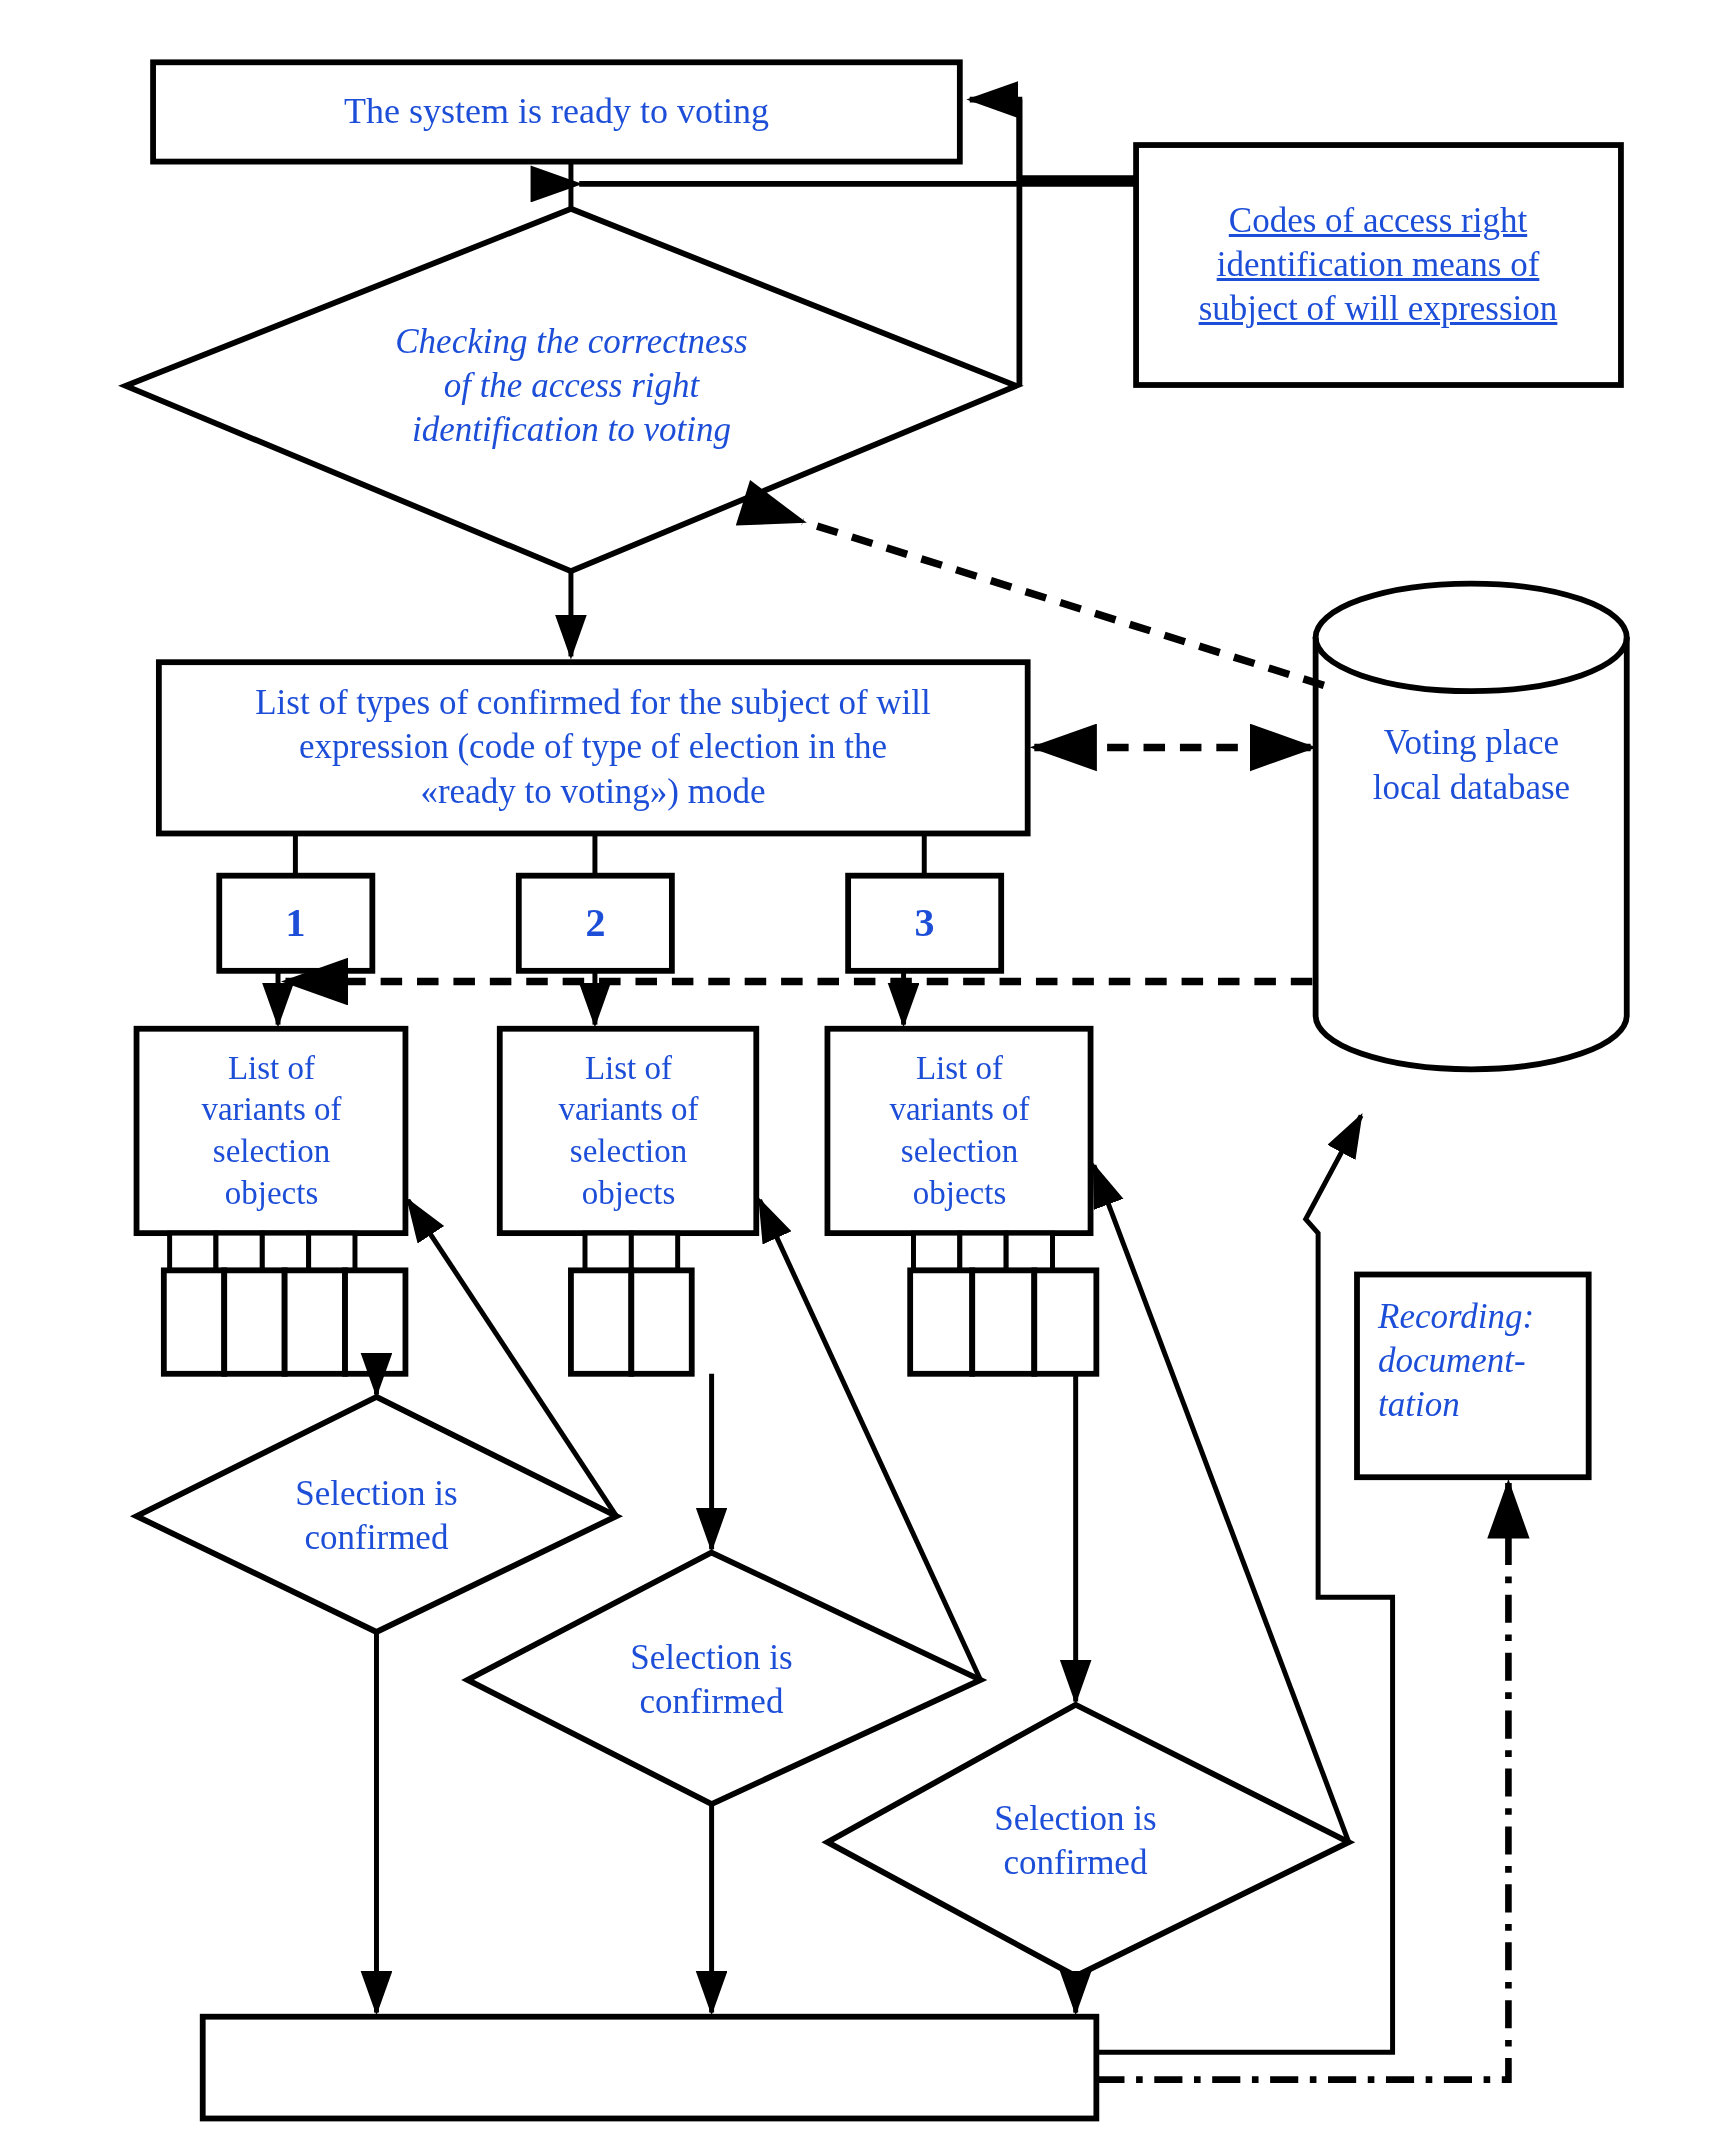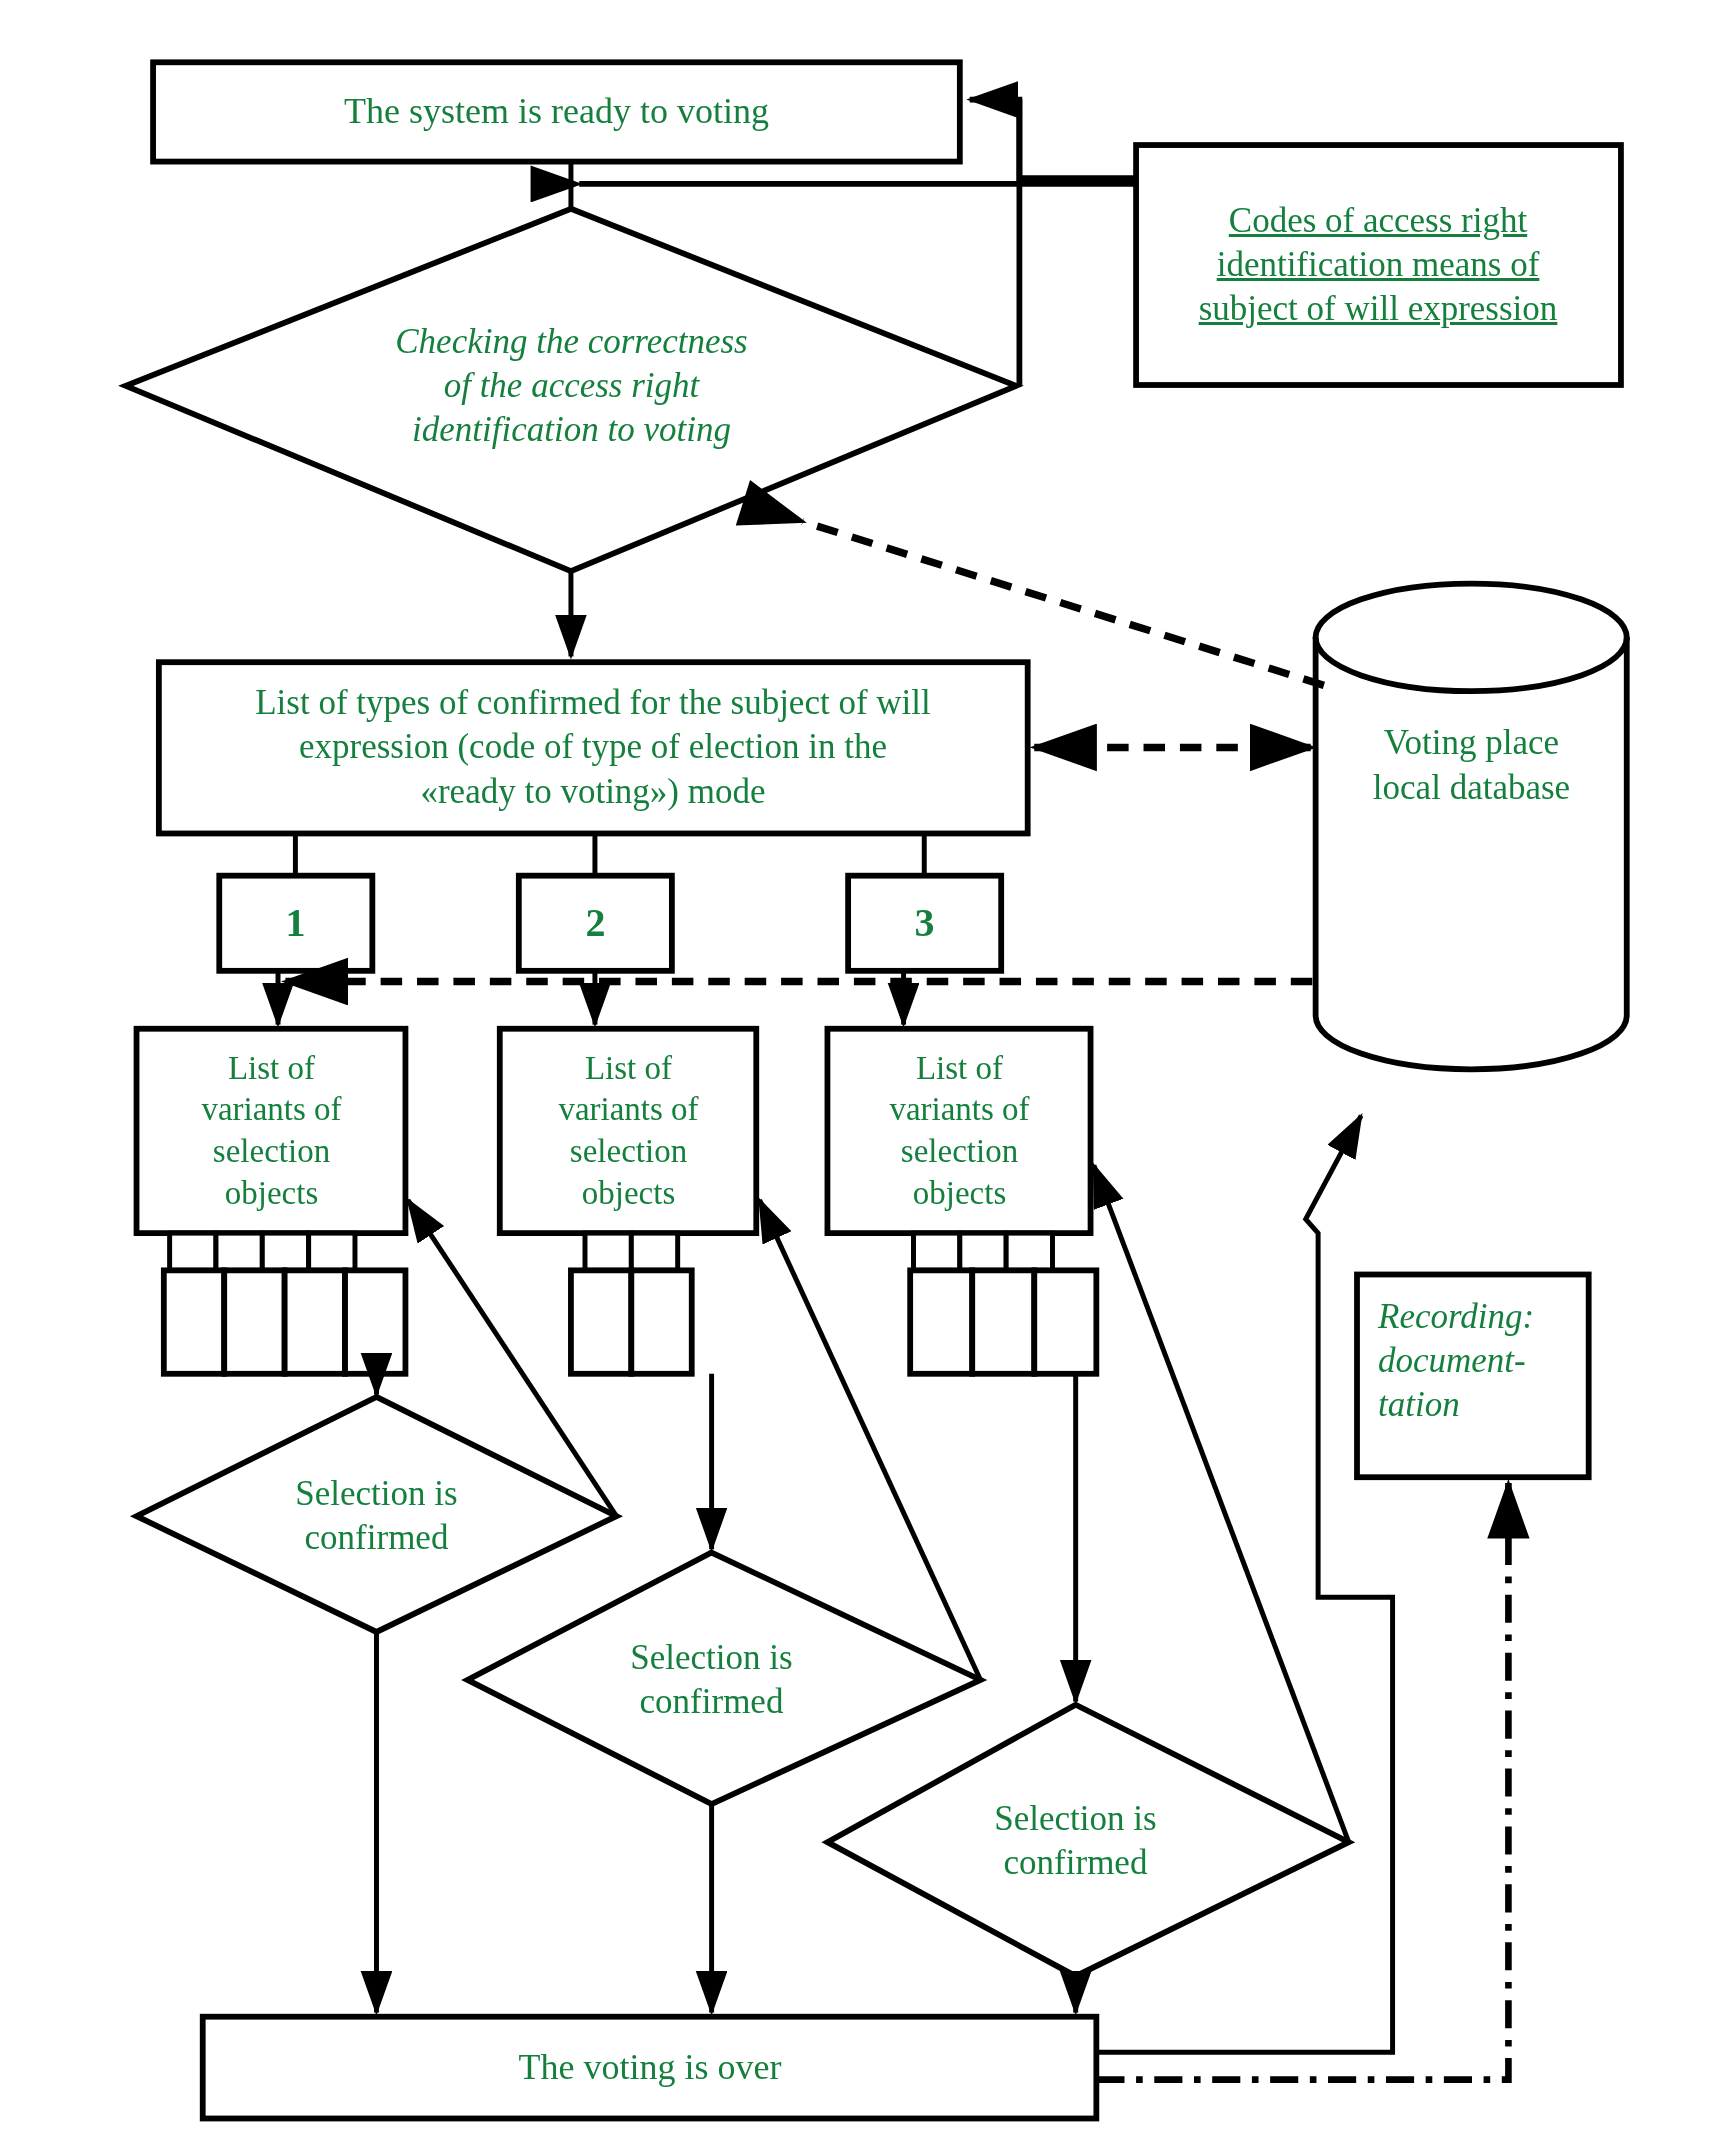--- a/index.html
+++ b/index.html
@@ -6,21 +6,21 @@
     margin: 0;
     padding: 0;
     background: #ffffff;
   }
   #canvas {
     position: relative;
     width: 1731px;
     height: 2151px;
     background: #ffffff;
     font-family: "Liberation Serif", "DejaVu Serif", serif;
-    color: #15803d;
+    color: #1d4ed8;
     overflow: hidden;
   }
   #svg-layer {
     position: absolute;
     left: 0;
     top: 0;
     width: 1731px;
     height: 2151px;
   }
   .node-text {
@@ -196,16 +196,15 @@
 confirmed</div>
   <div class="node-text t-42" style="left:571px; top:1622px; width:281px; height:116px;">Selection is
 confirmed</div>
   <div class="node-text t-42" style="left:935px; top:1783px; width:281px; height:116px;">Selection is
 confirmed</div>
 
   <div class="node-text t-42 left-align" style="left:1378px; top:1295px; width:207px; height:166px; align-items:flex-start;">Recording:
 document-
 tation</div>
 
-  <div class="node-text t-44" style="left:203px; top:2017px; width:894px; height:102px;">The voting is over</div>
 
 </div>
 
 
 </body></html>

